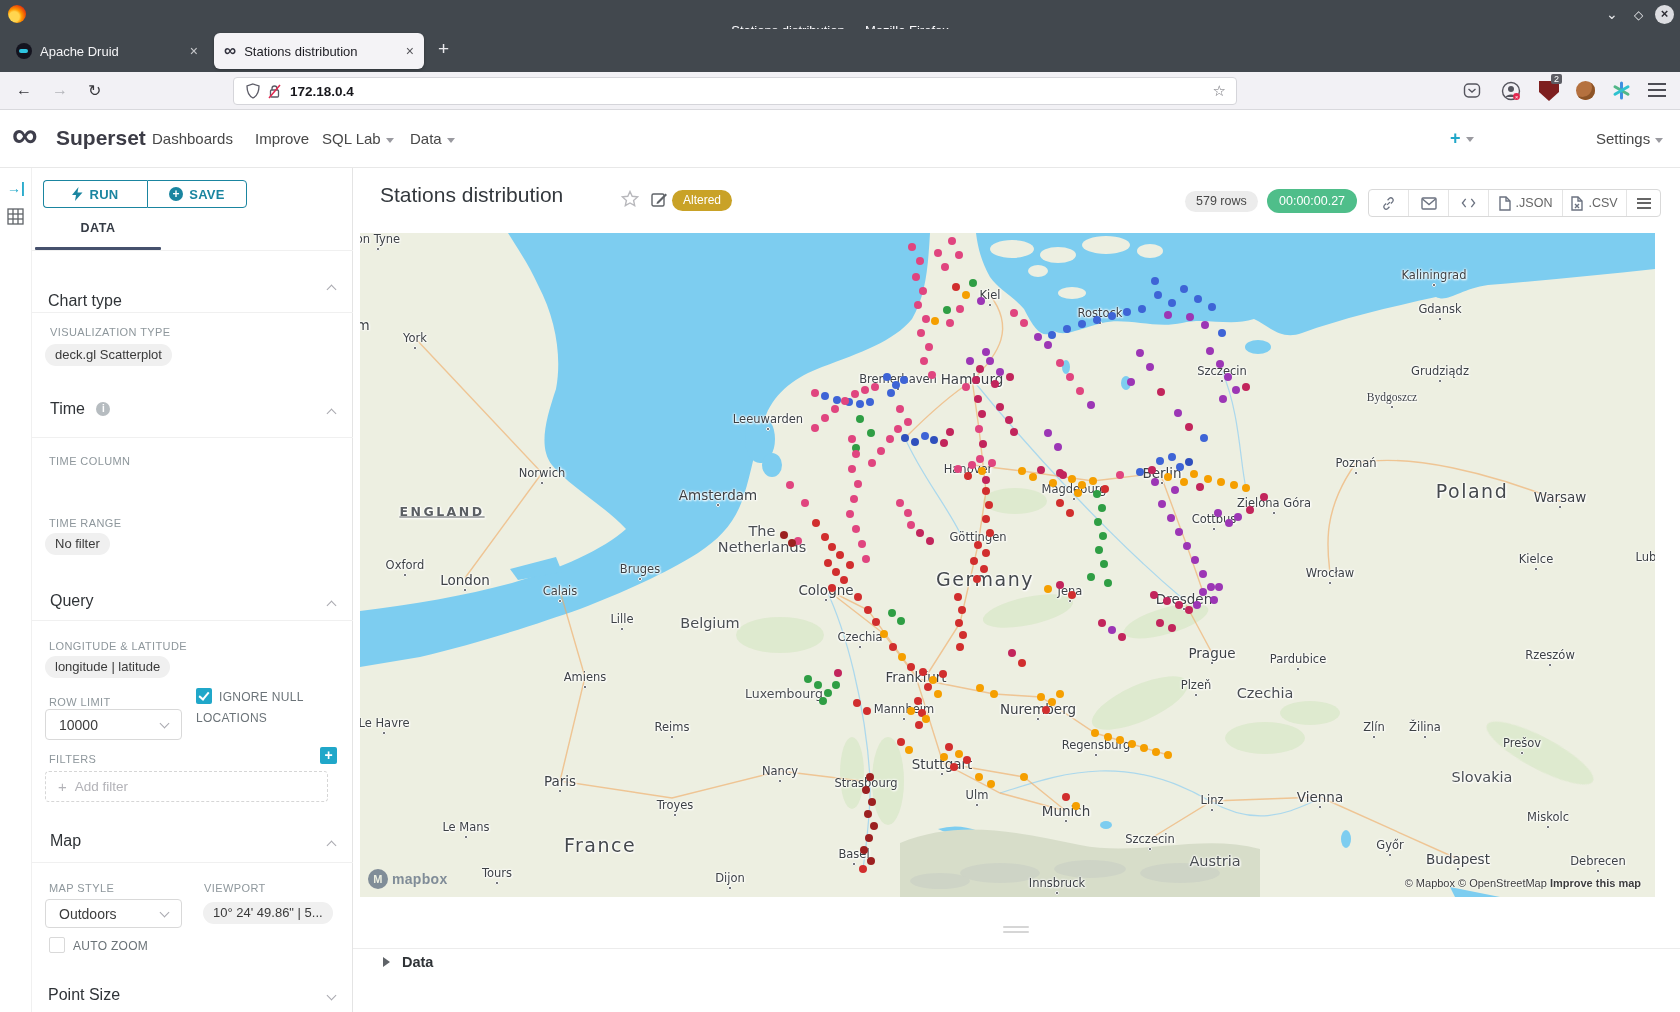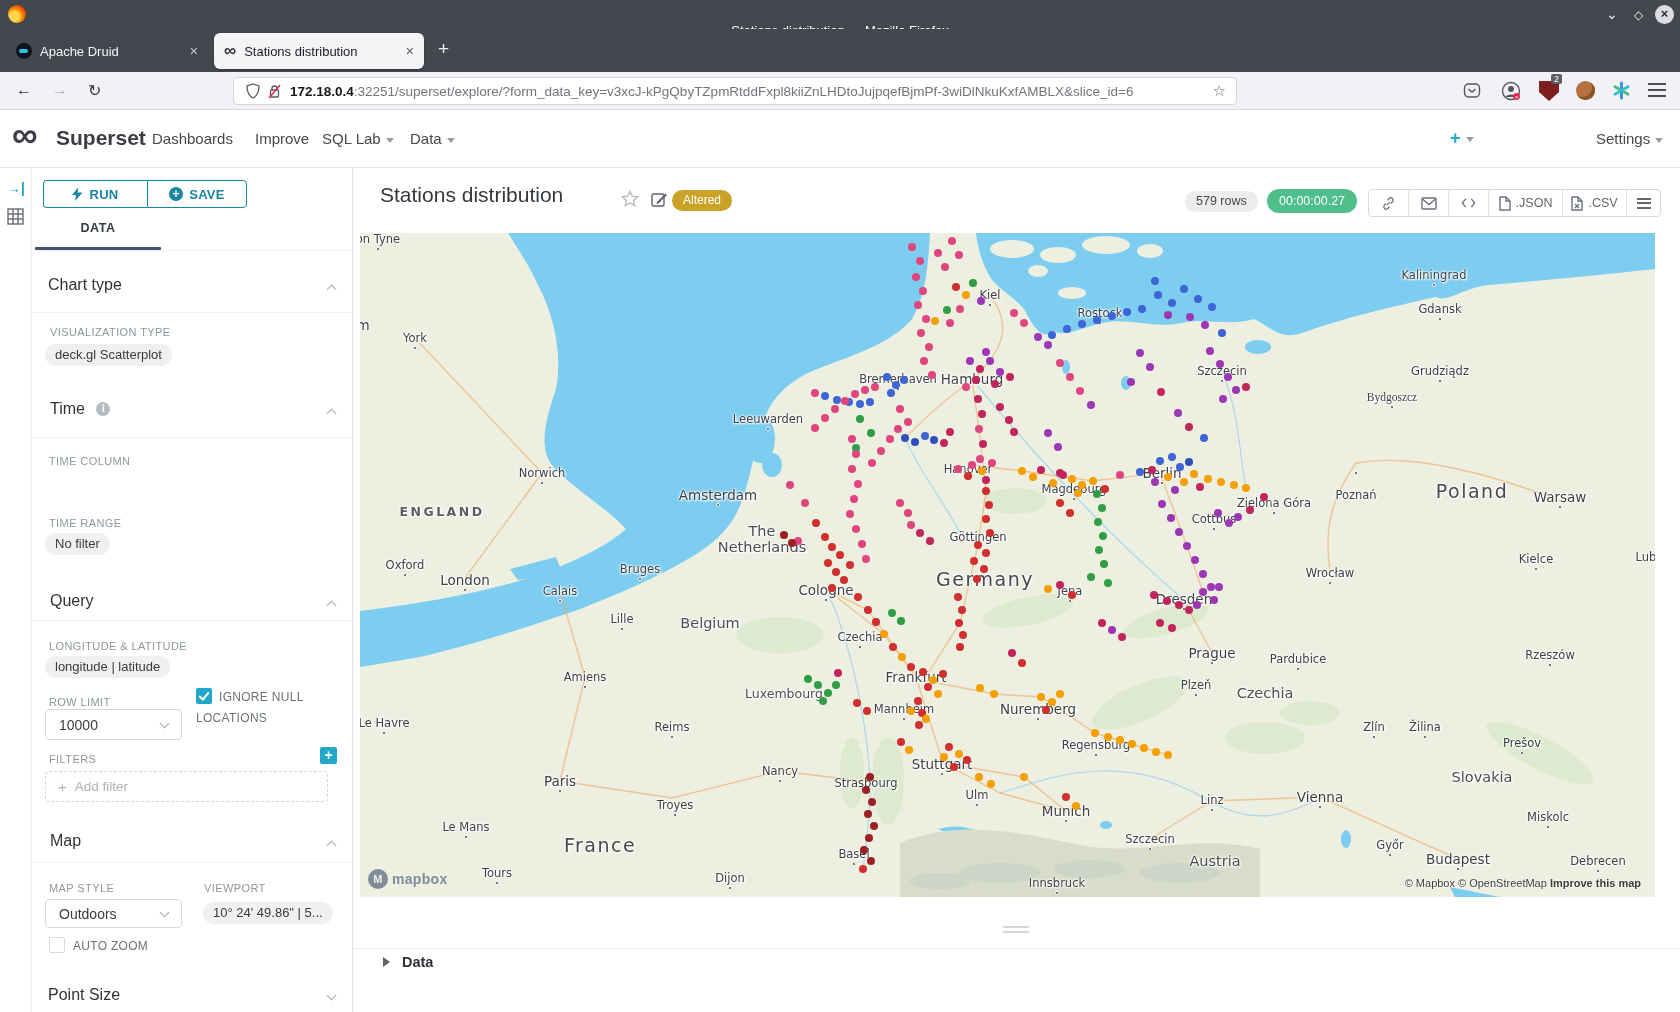--- a/index.html
+++ b/index.html
@@ -96,21 +96,21 @@
   #map { left:7px; top:65px; width:1295px; height:664px; background:#edefe1; overflow:hidden; }
   #map svg.base { position:absolute; left:0; top:0; }
   .ml { position:absolute; transform:translate(-50%,-50%); white-space:nowrap;
     font-family:"DejaVu Sans", sans-serif; color:#3d4145;
     text-shadow:0 0 2px #fff,0 0 2px #fff,0 0 3px #fff,1px 1px 2px #fff; }
   .ml.t { font-size:11.5px; }
   .ml.c { font-size:13.5px; }
   .ml.C { font-size:14.5px; color:#4a4e52; }
   .ml.C2 { font-size:12.5px; color:#4a4e52; }
   .ml.G { font-size:19px; color:#45494d; letter-spacing:1.5px; }
-  .ml.e { font-size:12.5px; color:#5a5e62; letter-spacing:2.5px; font-weight:bold; }
+  .ml.e { font-size:12.5px; color:#5a5e62; letter-spacing:2.5px; font-weight:bold;text-decoration:underline; }
   .ml.pre { white-space:pre-line; text-align:center; }
   .mdot { position:absolute; width:4px; height:4px; border-radius:50%; background:#3a3e42;
     border:1px solid #fff; transform:translate(-50%,-50%); }
   .pt { position:absolute; width:8px; height:8px; border-radius:50%; transform:translate(-50%,-50%); }
   #attrib { position:absolute; right:14px; bottom:8px; font-size:11px; color:#3c3c3c;
     text-shadow:0 0 2px #fff,0 0 2px #fff; }
   #attrib b { font-weight:bold; }
   #mblogo { position:absolute; left:8px; bottom:8px; display:flex; align-items:center; gap:4px;
     color:#7b8794; opacity:.95; font-size:14px; font-weight:bold; letter-spacing:.3px; }
   #mblogo .mbcirc { width:20px; height:20px; border-radius:50%; background:#7b8794; color:#edefe1;
@@ -156,21 +156,20 @@
     <div class="abs" id="urlbox">
       <svg width="14" height="16" viewBox="0 0 14 16" style="margin:0 8px 0 12px;">
         <path d="M7 1 L13 3 C13 9 11 13 7 15 C3 13 1 9 1 3 Z" fill="none" stroke="#5b5b66" stroke-width="1.3"></path>
       </svg>
       <svg width="13" height="15" viewBox="0 0 13 15" style="margin-right:9px;">
         <rect x="2.5" y="6" width="8" height="7" rx="1" fill="none" stroke="#5b5b66" stroke-width="1.3"></rect>
         <path d="M4 6 V4.5 a2.5 2.5 0 0 1 5 0 V6" fill="none" stroke="#5b5b66" stroke-width="1.3"></path>
         <line x1="1" y1="14" x2="12" y2="1" stroke="#e22850" stroke-width="1.5"></line>
       </svg>
       <span class="host">172.18.0.4</span>
-        <span class="rest">:32251/superset/explore/?form_data_key=v3xcJ-kPgQbyTZpmRtddFxpl8kiiZnLHDtoJujpqefBjmPf-3wiDlNkuKxfAMBLX&amp;slice_id=6</span>
       <span style="margin-left:auto;margin-right:10px;color:#6f6f76;font-size:15px;">☆</span>
     </div>
     <svg class="abs" style="left:1463px;top:10px;" width="18" height="18" viewBox="0 0 18 18">
       <rect x="1.5" y="2" width="15" height="13" rx="4" fill="none" stroke="#55555e" stroke-width="1.4"></rect>
       <path d="M5.5 7 L9 10 L12.5 7" fill="none" stroke="#55555e" stroke-width="1.4"></path>
     </svg>
     <svg class="abs" style="left:1501px;top:9px;" width="20" height="20" viewBox="0 0 20 20">
       <circle cx="10" cy="10" r="8.5" fill="none" stroke="#55555e" stroke-width="1.4"></circle>
       <circle cx="10" cy="8" r="3" fill="#55555e"></circle>
       <path d="M4.5 16 C6 12.5 14 12.5 15.5 16" fill="#55555e"></path>
@@ -228,21 +227,21 @@
       </div>
       <div class="btn-run-save" style="width:100px;border-radius:0 4px 4px 0;">
         <span style="width:14px;height:14px;border-radius:50%;background:#1a85a0;color:#fff;font-size:12px;line-height:14px;text-align:center;margin-right:6px;">+</span>
         <span>SAVE</span>
       </div>
     </div>
     <div class="abs tabword" style="left:3px;top:53px;width:126px;text-align:center;">DATA</div>
     <div class="abs inkbar" style="left:3px;top:79px;width:126px;"></div>
     <div class="abs divider" style="left:0;top:82px;"></div>
 
-    <div class="abs sec-h" style="left:16px;top:108px;">Chart type</div>
+    <div class="abs sec-h" style="left:16px;top:124px;">Chart type</div>
     <span class="abs chev up" style="left:296px;top:118px;"></span>
     <div class="abs divider" style="left:0;top:144px;"></div>
     <div class="abs plabel" style="left:18px;top:158px;">VISUALIZATION TYPE</div>
     <span class="abs pill" style="left:13px;top:176px;">deck.gl Scatterplot</span>
 
     <div class="abs" style="left:18px;top:232px;">
       <span class="sec-h">Time</span>
       <span class="infodot" style="margin-left:7px;">i</span>
     </div>
     <span class="abs chev up" style="left:296px;top:242px;"></span>
@@ -550,21 +549,21 @@
           <span class="ml t" style="left: 862px; top: 138px;">Szczecin</span>
           <span class="mdot" style="left: 862px; top: 148px;"></span>
           <span class="ml t" style="left: 1080px; top: 76px;">Gdansk</span>
           <span class="mdot" style="left: 1080px; top: 86px;"></span>
           <span class="ml t" style="left: 1074px; top: 42px;">Kaliningrad</span>
           <span class="mdot" style="left: 1074px; top: 52px;"></span>
           <span class="ml t" style="left: 1080px; top: 138px;">Grudziądz</span>
           <span class="mdot" style="left: 1080px; top: 148px;"></span>
           <span class="ml t" style="left: 1032px; top: 164px; font-family: Liberation Serif, serif;">Bydgoszcz</span>
           <span class="mdot" style="left: 1032px; top: 174px;"></span>
-          <span class="ml t" style="left: 996px; top: 230px; margin-top: 32px;">Poznań</span>
+          <span class="ml t" style="left: 996px; top: 230px;">Poznań</span>
           <span class="mdot" style="left: 996px; top: 240px;"></span>
           <span class="ml t" style="left: 914px; top: 270px;">Zielona Góra</span>
           <span class="mdot" style="left: 914px; top: 280px;"></span>
           <span class="ml t" style="left: 970px; top: 340px;">Wrocław</span>
           <span class="mdot" style="left: 970px; top: 350px;"></span>
           <span class="ml G" style="left: 1112px; top: 258px;">Poland</span>
           <span class="ml c" style="left: 1200px; top: 264px;">Warsaw</span>
           <span class="mdot" style="left: 1200px; top: 274px;"></span>
           <span class="ml t" style="left: 1176px; top: 326px;">Kielce</span>
           <span class="mdot" style="left: 1176px; top: 336px;"></span>

